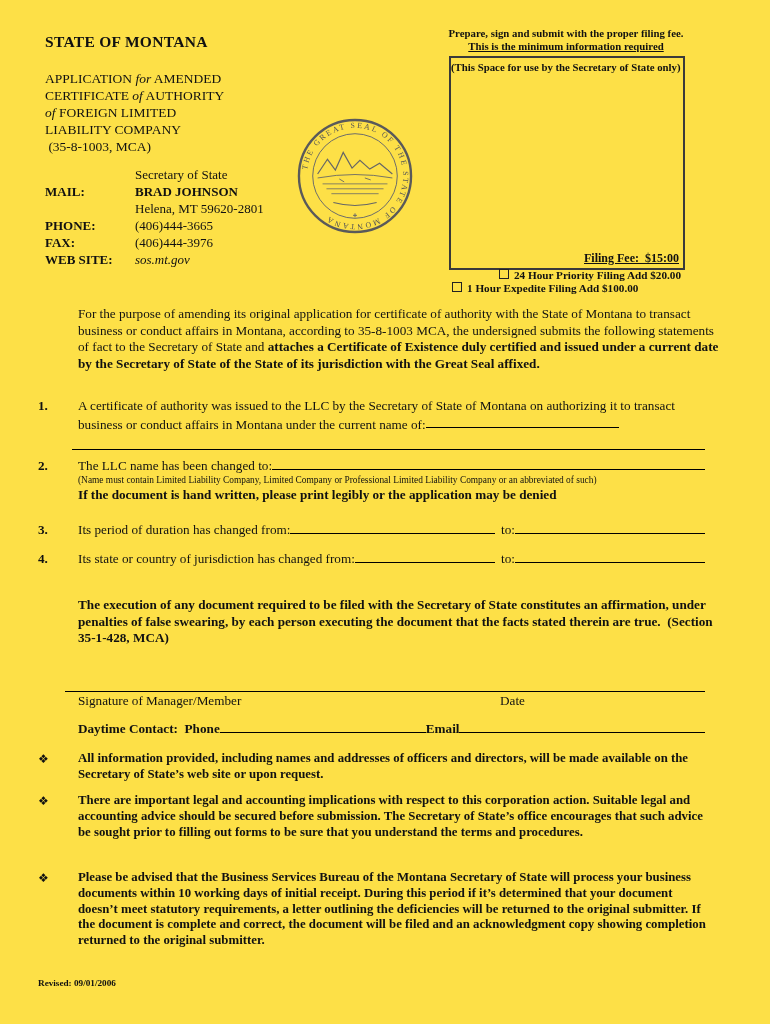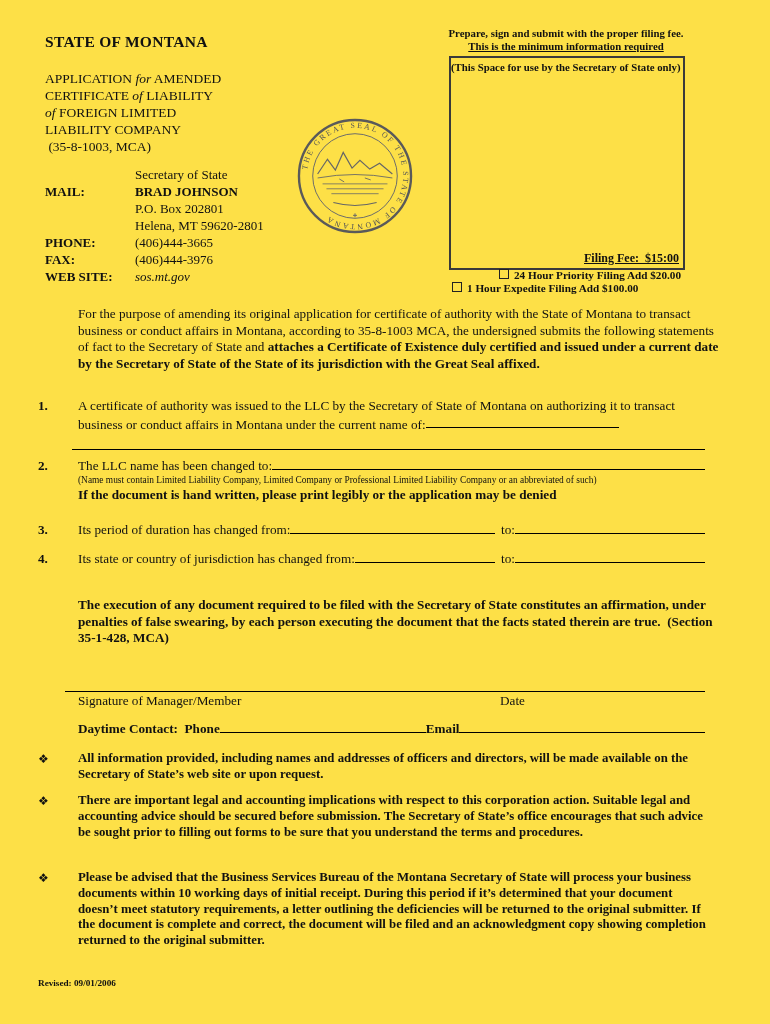--- a/index.html
+++ b/index.html
@@ -47,38 +47,34 @@
 </style>
 </head>
 <body>
 
 <div class="page">
 
   <div class="abs state-title">STATE OF MONTANA</div>
 
   <div class="abs app-title">
     <div><span>APPLICATION </span><span class="i">for</span><span class="pre"> AMENDED</span></div>
-    <div><span>CERTIFICATE </span><span class="i">of</span><span class="pre"> LIABILITY</span></div>
+    <div><span>CERTIFICATE </span><span class="i">of</span><span class="pre"> AUTHORITY</span></div>
     <div><span class="i">of</span><span class="pre"> FOREIGN LIMITED</span></div>
     <div>LIABILITY COMPANY</div>
     <div class="pre"> (35-8-1003, MCA)</div>
   </div>
 
   <div class="abs contact">
     <div class="crow">
         <span class="clabel"></span>
         <span>Secretary of State</span>
       </div>
     <div class="crow">
         <span class="clabel">MAIL:</span>
         <span class="b">BRAD JOHNSON</span>
-      </div>
-    <div class="crow">
-        <span class="clabel"></span>
-        <span>P.O. Box 202801</span>
       </div>
     <div class="crow">
         <span class="clabel"></span>
         <span>Helena, MT 59620-2801</span>
       </div>
     <div class="crow">
         <span class="clabel">PHONE:</span>
         <span>(406)444-3665</span>
       </div>
     <div class="crow">

